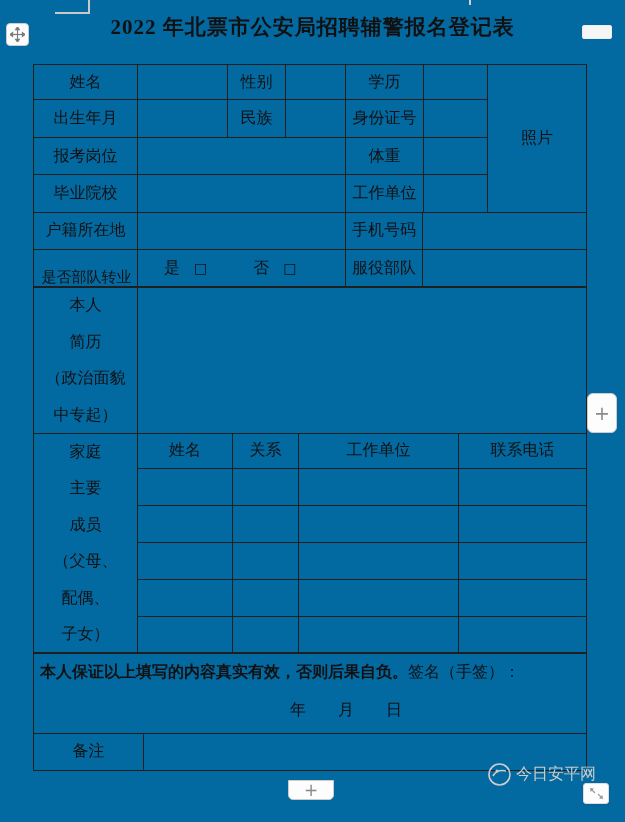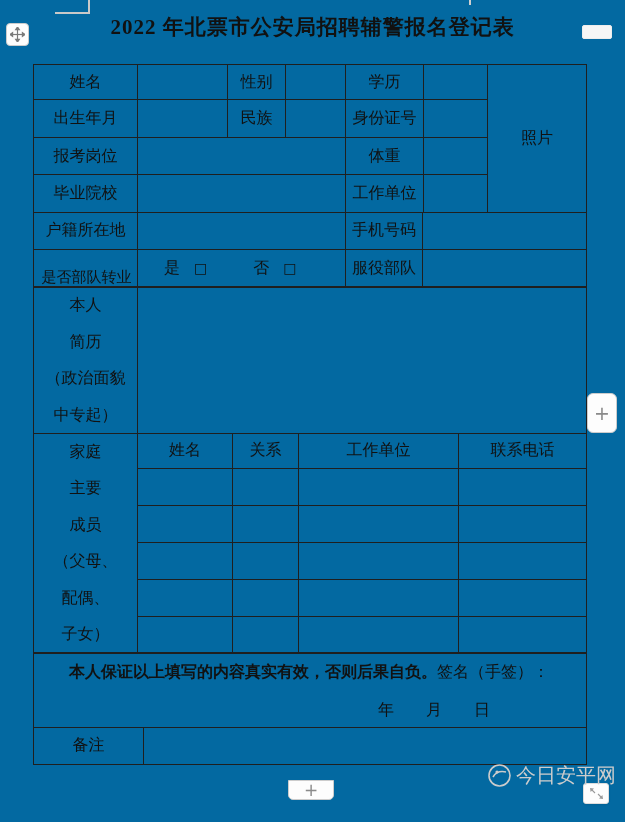--- a/index.html
+++ b/index.html
@@ -11,35 +11,35 @@
   table{border-collapse:collapse;table-layout:fixed;width:553px;}
   table+table{margin-top:-1.5px;}
   td,th{border:1.5px solid #1f1f1f;font-size:16px;font-weight:normal;color:#111;
         text-align:center;vertical-align:middle;padding:0;overflow:hidden;}
   .small{font-size:15px;}
   .vbottom{vertical-align:bottom;padding-bottom:0;padding-left:2px;}
   .multiline{line-height:36.5px;}
   .chk-cell{text-align:left;padding-left:26px;}
   .chk-cell .box{margin-left:10px;font-family:"DejaVu Sans",sans-serif;font-size:14px;}
   .chk-cell .no{margin-left:42px;}
-  .pledge-cell{text-align:center;vertical-align:top;padding:9px 8px 6px 6px;}
+  .pledge-cell{text-align:left;vertical-align:top;padding:9px 8px 12px 6px;}
   .pledge-line1 b{font-weight:bold;}
   .pledge-date{padding-left:250px;margin-top:17px;}
   
   .chrome{position:absolute;box-sizing:border-box;display:flex;align-items:center;
           justify-content:center;background:#fdfdfd;border:1px solid #ccc;}
   .move-btn{left:6px;top:23px;width:23px;height:23px;border-radius:4px;}
   .add-col-btn{left:587px;top:393px;width:30px;height:40px;border-radius:6px;
                color:#8a8a8a;font-size:19px;font-family:"DejaVu Sans",sans-serif;}
   .add-row-btn{left:288px;top:780px;width:46px;height:20px;border-radius:0 0 5px 5px;
                color:#8a8a8a;font-size:17px;font-family:"DejaVu Sans",sans-serif;}
   .resize-btn{left:583px;top:783px;width:26px;height:21px;border-radius:3px;
               border-color:#ddd;box-shadow:0 1px 2px rgba(0,0,0,.08);}
   .watermark{position:absolute;left:487px;top:762px;display:flex;align-items:center;
-             gap:4px;color:#ccc;font-size:20px;z-index:6;pointer-events:none;}
+             gap:4px;color:#ccc;font-size:16px;z-index:6;pointer-events:none;}
   .corner-mark{position:absolute;left:55px;top:0;width:33px;height:12px;
                border-right:2px solid #c9c9c9;border-bottom:2px solid #c9c9c9;}
   .tick-mark{position:absolute;left:469px;top:0;width:2px;height:5px;background:#cfcfcf;}
   .faint-box{position:absolute;left:582px;top:25px;width:28px;height:12px;
              background:#f6f6f6;border:1px solid #ededed;border-radius:2px;}
 </style>
 </head>
 <body>
 
 <div class="page">

